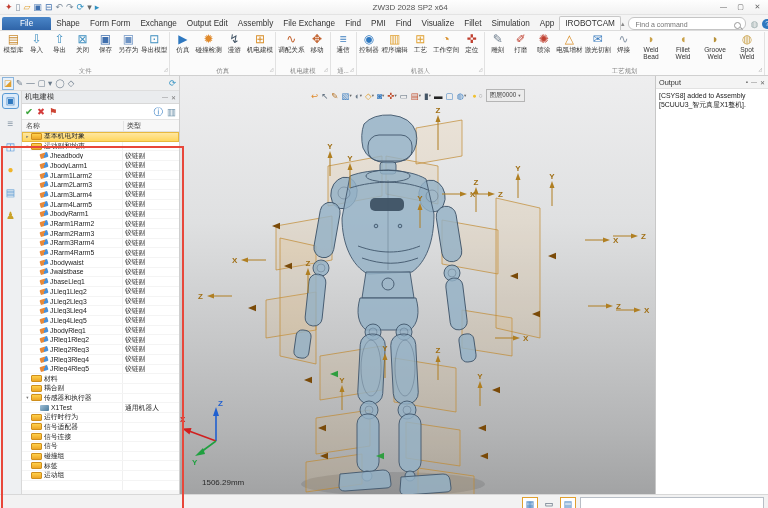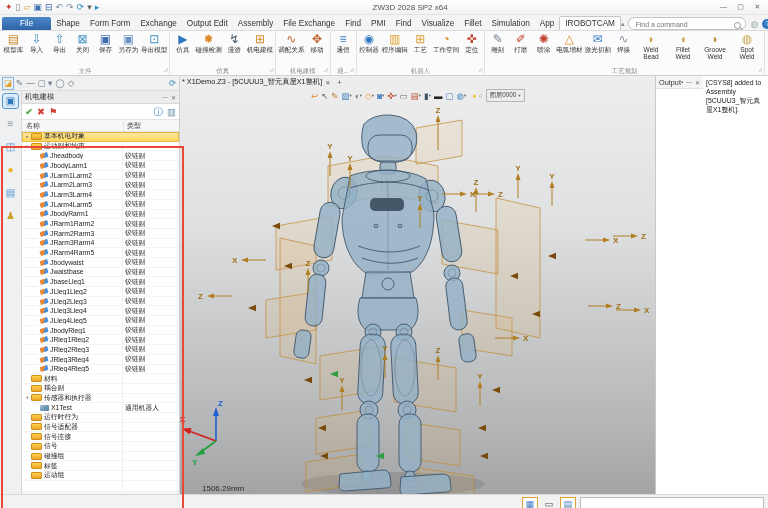--- a/index.html
+++ b/index.html
@@ -74,35 +74,35 @@
 .tab-close{color:#555;font-size:6px}
 .new-tab{color:#555}
 .vp-prompts{position:absolute;top:14px;left:3px;font-size:7.3px;color:#4a4a4a;line-height:11px}
 .vp-toolbar{position:absolute;top:13px;left:130px;height:13px;display:flex;align-items:center;gap:1px}
 .vpt{display:flex;align-items:center;gap:0;padding:0 1px}
 .vpt-icon{font-size:8.5px;line-height:12px}
 .vp-caret{font-size:4.5px;color:#666}
 .bulb{font-size:7px;margin-left:2px}
 .layer-combo{display:flex;align-items:center;gap:2px;height:11px;border:1px solid #b5b5b5;background:#ececec;padding:0 3px;font-size:6.3px;color:#444;margin-left:2px}
 .scene{position:absolute;left:0;top:12px}
-.dim-label{position:absolute;left:22px;bottom:1px;font-size:8px;color:#2a2a2a}
+.dim-label{position:absolute;left:22px;bottom:7px;font-size:8px;color:#2a2a2a}
 
 .shadow{fill:rgba(0,0,0,0.10)}
 .bot{fill:rgba(148,177,198,0.82);stroke:#41566b;stroke-width:0.9}
 .bot .dark{fill:#44586a;stroke:none}
 .wire{fill:none;stroke:rgba(64,84,104,0.45);stroke-width:0.7}
 .plane{fill:rgba(232,178,90,0.14);stroke:#c08a30;stroke-width:0.7}
 .axis line{stroke:#b07f22;stroke-width:1}
 .axis .ah{fill:#b07f22}
 .axis text{fill:#a06f15;font-size:8px;font-weight:bold;font-family:"Liberation Sans",sans-serif}
 .dart{fill:#7a4a08}
 .gdart{fill:#2f9e40}
 .triad text{font-size:8px;font-weight:bold;font-family:"Liberation Sans",sans-serif}
 
-.output{width:112px;flex:none;background:#fff;border-left:1px solid #c8c8c8;display:flex;flex-direction:row}
+.output{width:112px;flex:none;background:#fff;border-left:1px solid #c8c8c8;display:flex;flex-direction:column}
 .output-header{height:12px;background:#f4f4f4;border-bottom:1px solid #e2e2e2;display:flex;align-items:center;padding:0 3px;font-size:7.3px;color:#333}
 .oh-icons{margin-left:auto;display:flex;gap:3px;color:#666;font-size:6px}
 .output-body{flex:1;padding:2px 3px;font-size:6.9px;line-height:9px;color:#222}
 
 .statusbar{height:18px;background:#f2f2f2;border-top:1px solid #d8d8d8;display:flex;align-items:center;padding:0 4px;gap:5px}
 .sb-icons{margin-left:auto;display:flex;gap:5px;align-items:center}
 .sb-icon{width:14px;height:13px;text-align:center;font-size:9px;line-height:13px}
 .sb-icon.boxed{outline:1px solid #e0a030;background:#fff}
 .sb-input{width:178px;height:11px;background:#fff;border:1px solid #b8bec6}
 
@@ -570,27 +570,20 @@
                 <span class="tname">运动组</span>
               </div>
               <div class="trow empty"></div>
               <div class="trow empty odd"></div>
             </div>
         </div>
       </div>
     </div>
 
     <div class="viewport">
-      <div class="doc-tabs">
-        <div class="doc-tab">
-          <span>* X1Demo.Z3 - [5CUUU3_智元真屋X1整机]</span>
-          <span class="tab-close">✕</span>
-        </div>
-        <span class="new-tab">+</span>
-      </div>
       <div class="vp-toolbar">
         <div id="vptb" style="display:flex;align-items:center;gap:1px">
             <div class="vpt">
               <span class="vpt-icon" style="color: rgb(224, 137, 42);">↩</span>
             </div>
             <div class="vpt">
               <span class="vpt-icon" style="color: rgb(90, 106, 122);">↖</span>
             </div>
             <div class="vpt">
               <span class="vpt-icon" style="color: rgb(184, 118, 42);">✎</span>

